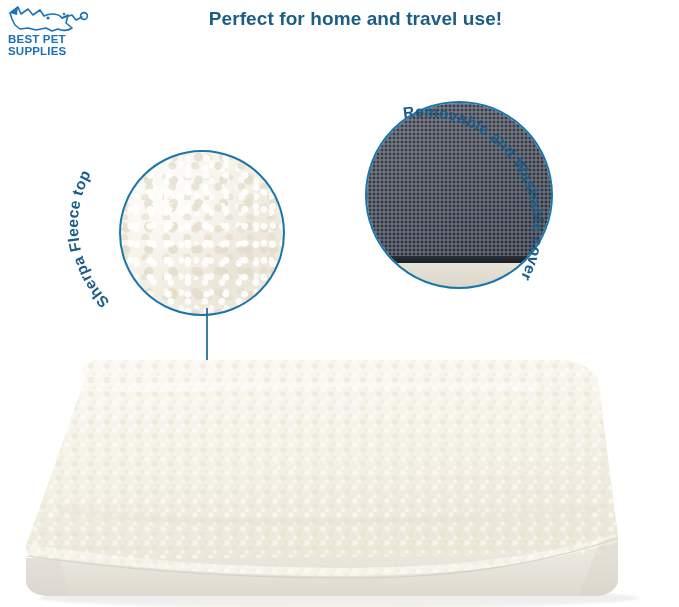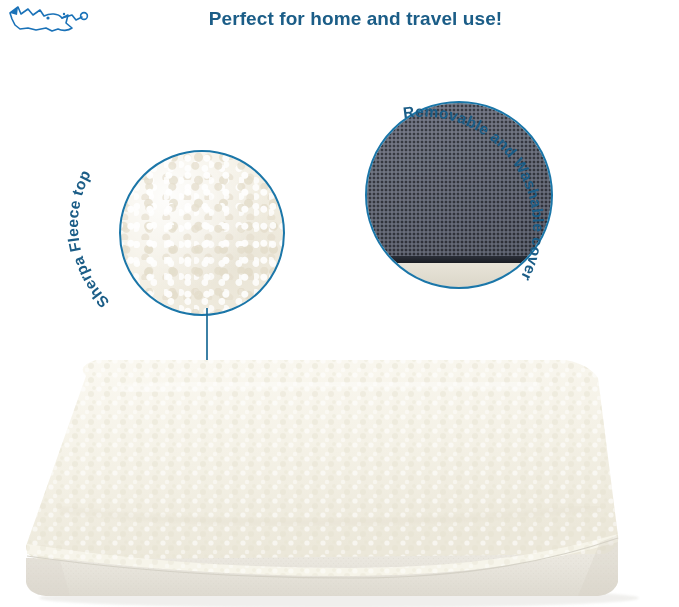--- a/index.html
+++ b/index.html
@@ -89,20 +89,24 @@
                  C44 9 52 9 56 14 L62 11 L60 19 L66 24
                  C62 27 56 27 52 25 L46 27 L40 24 L30 26 L22 24
                  L14 25 L9 21 L6 15 Z"></path>
         <path d="M56 14 L66 11 L70 16 L76 13"></path>
         <circle cx="78" cy="12" r="3.4"></circle>
       </g>
       <path d="M4 9 L12 3 L11 11 Z" fill="#1a72b8"></path>
       <circle cx="42" cy="14" r="1.6" fill="#1a72b8"></circle>
       <circle cx="58" cy="10" r="1.2" fill="#1a72b8"></circle>
     </svg>
+    <div class="logo-text">
+      <div>BEST PET</div>
+      <div>SUPPLIES</div>
+    </div>
   </div>
 
   <div class="headline">Perfect for home and travel use!</div>
 
   <div class="callout" id="fleece-circle">
     <div class="fleece-tex"></div>
   </div>
   <div class="ring" id="fleece-ring"></div>
   <div class="curved" id="fleece-label">
     <svg width="250" height="250" viewBox="0 0 250 250">

